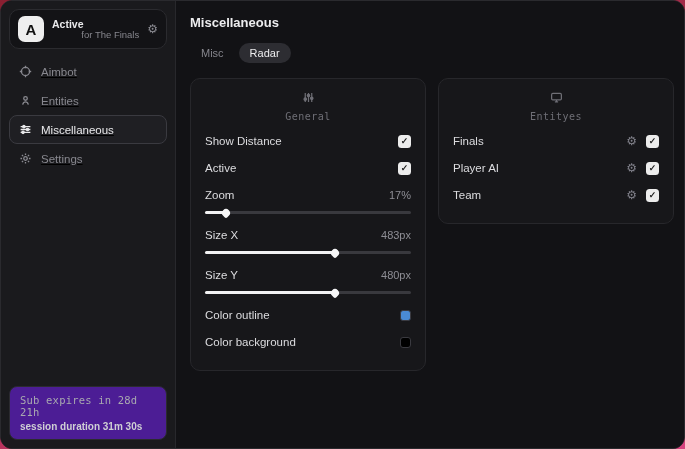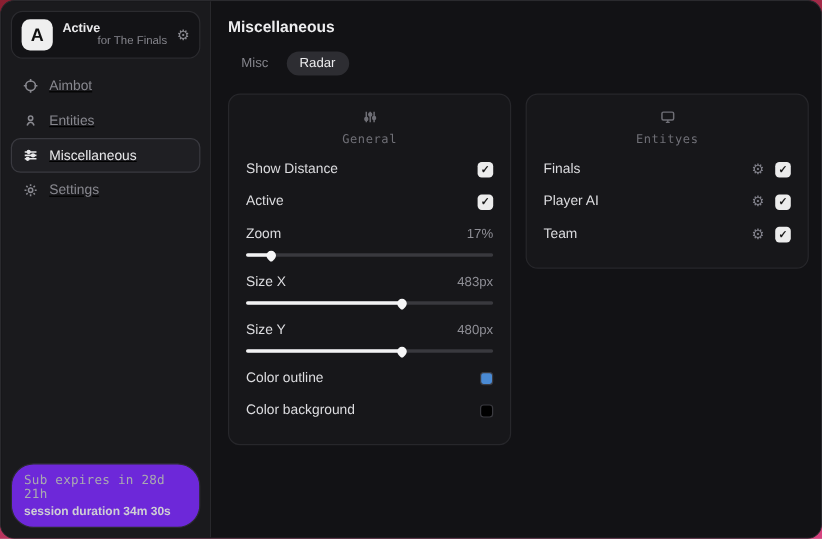--- a/index.html
+++ b/index.html
@@ -45,21 +45,21 @@
     color:#88888f; font-size:11.5px; cursor:pointer;
   }
   .nav-item.selected {
     background:#1f1f23; border-color:#3a3a40; color:#e9e9eb;
   }
   .nav-icon { width:15px; height:15px; display:flex; align-items:center; justify-content:center; flex-shrink:0; }
   .nav-icon svg { width:13px; height:13px; stroke:currentColor; fill:none; stroke-width:1.6; }
   .sidebar-spacer { flex:1; }
   .footer-card {
     margin:8px; padding:7px 10px; border:1px solid #2b2b2f;
-    border-radius:19px; background:#6d28d9;
+    border-radius:8px; background:#4c1d95;
   }
   .footer-line1 {
     font-family:"DejaVu Sans Mono", monospace;
     color:#a9a9b0; font-size:10.5px; margin-bottom:3px; letter-spacing:0.2px;
   }
   .footer-line2 { color:#cfcfd4; font-size:10px; font-weight:600; }
   
   .main { flex:1; padding:14px 14px; background:#121215; }
   .page-title { color:#ededef; font-size:13px; font-weight:bold; }
   .tabs { display:flex; align-items:flex-end; gap:4px; margin-top:13px; }
@@ -160,21 +160,21 @@
             </svg>
         </span>
         <span>Settings</span>
       </div>
     </div>
 
     <div class="sidebar-spacer"></div>
 
     <div class="footer-card">
       <div class="footer-line1">Sub expires in 28d 21h</div>
-      <div class="footer-line2">session duration 34m 30s</div>
+      <div class="footer-line2">session duration 31m 30s</div>
     </div>
   </div>
 
   <div class="main">
 
     <div class="page-title">Miscellaneous</div>
 
     <div class="tabs">
       <div class="tab">Misc</div>
       <div class="tab active">Radar</div>

